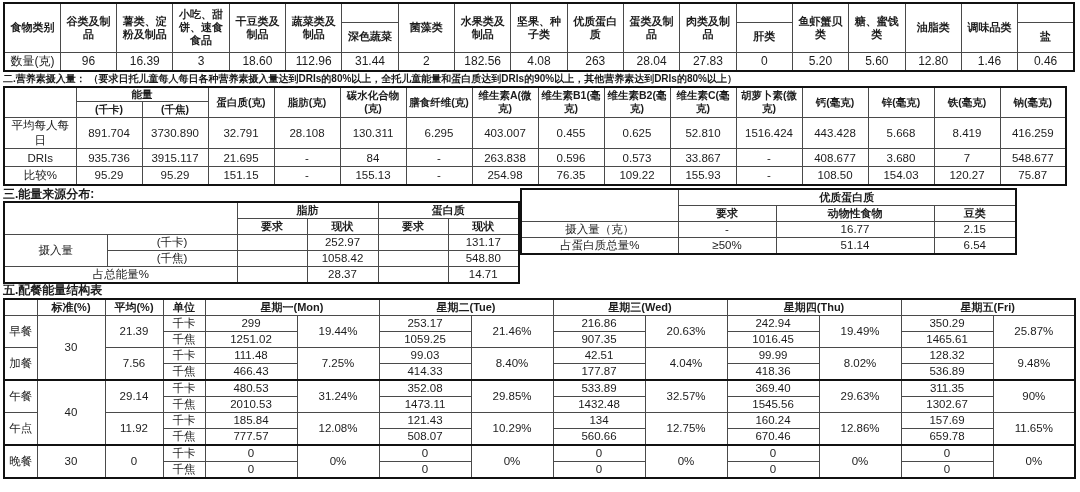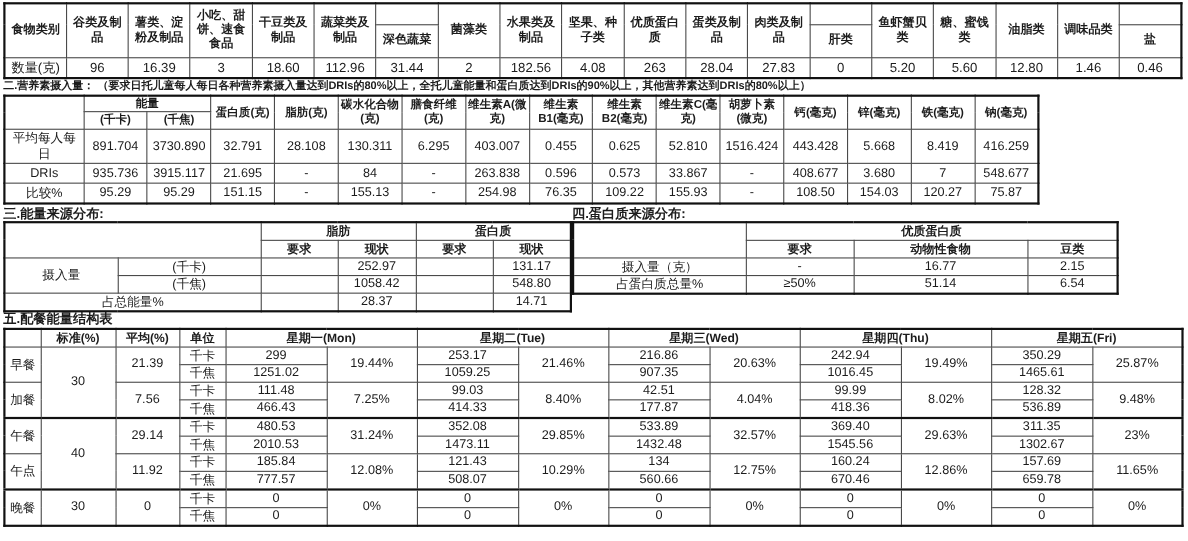--- a/index.html
+++ b/index.html
@@ -14,21 +14,21 @@
   td,th{border:1px solid #4a4a4a;text-align:center;vertical-align:middle;
         padding:0 1px;overflow:hidden;}
   table{border:2px solid #111;}
   th{font-weight:bold;}
   
   .t1{width:1072px;margin-top:1px;}
   .t1 th{font-size:11px;line-height:1.2;}
   .t1 tr.ha{height:19px;} .t1 tr.hb{height:30px;}
   .t1 tr.dr{height:17px;} .t1 td{font-size:12px;}
   
-  .t2{width:942px;margin-top:1px;}
+  .t2{width:1064px;margin-top:1px;}
   .t2 th{font-size:10.5px;line-height:1.25;}
   .t2 tr.ha{height:15px;} .t2 tr.hb{height:16px;}
   .t2 tr.dr{height:18px;} .t2 td{font-size:11.5px;}
   
   .row34{display:flex;justify-content:flex-start;width:963px;margin-top:2px;}
   .c3{width:520px;} .c4{width:497px;}
   .t3{width:517px;} .t4{width:495px;}
   .t3 th,.t4 th{font-size:11px;}
   .t3 td,.t4 td{font-size:11.5px;}
   .t3 tr{height:16px;} .t4 tr{height:16px;}
@@ -226,21 +226,20 @@
           <td colspan="2">占总能量%</td>
           <td></td>
           <td>28.37</td>
           <td></td>
           <td>14.71</td>
         </tr>
       </tbody>
         </table>
     </div>
     <div class="c4">
-      <div class="sec-title">四.蛋白质来源分布:</div>
       <table class="t4">
         <colgroup>
             <col style="width:157px">
             <col style="width:98px">
             <col style="width:158px">
             <col style="width:82px">
           </colgroup>
         <tbody>
             <tr>
           <td rowspan="2"></td>
@@ -356,21 +355,21 @@
       <td>千卡</td>
       <td>480.53</td>
       <td rowspan="2">31.24%</td>
       <td>352.08</td>
       <td rowspan="2">29.85%</td>
       <td>533.89</td>
       <td rowspan="2">32.57%</td>
       <td>369.40</td>
       <td rowspan="2">29.63%</td>
       <td>311.35</td>
-      <td rowspan="2">23%</td>
+      <td rowspan="2">90%</td>
     </tr>
     <tr>
       <td>千焦</td>
       <td>2010.53</td>
       <td>1473.11</td>
       <td>1432.48</td>
       <td>1545.56</td>
       <td>1302.67</td>
     </tr>
 

